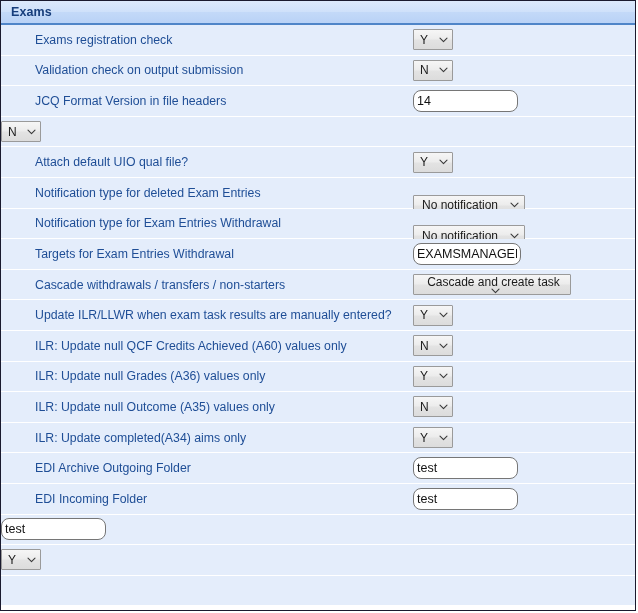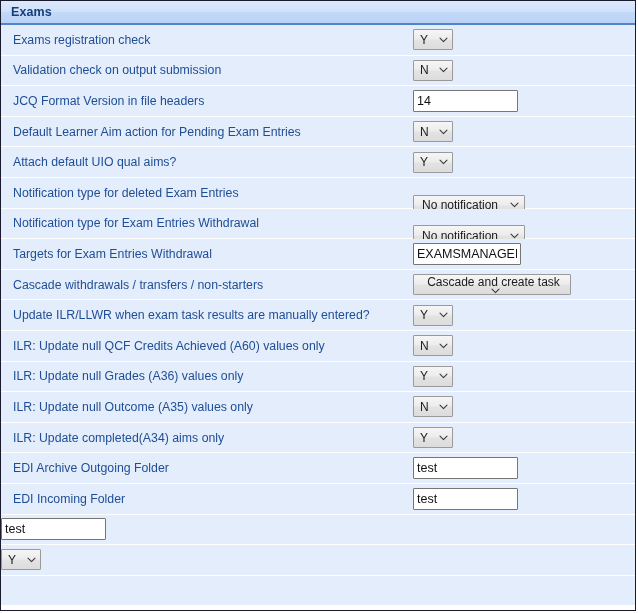--- a/index.html
+++ b/index.html
@@ -49,21 +49,21 @@
     min-height: 30.6px;
     background: #e4edfb;
     border-bottom: 1px solid #ffffff;
     display: flex;
     align-items: center;
     box-sizing: border-box;
   }
   .row-label {
     width: 412px;
     min-width: 412px;
-    padding-left: 12px;
+    padding-left: 34px;
     box-sizing: border-box;
     font-size: 12.3px;
     color: #1f4e96;
     font-weight: 500;
     white-space: nowrap;
     overflow: hidden;
   }
   .row-control {
     flex: 1;
     display: flex;
@@ -99,21 +99,21 @@
     flex-shrink: 0;
     line-height: 0;
   }
   .chev svg { display: block; }
   .ui-input {
     font-family: "Liberation Sans", sans-serif;
     font-size: 12.5px;
     color: #111111;
     background: #ffffff;
     border: 1px solid #767676;
-    border-radius: 1px;
+    border-radius: 8px;
     height: 22px;
     box-sizing: border-box;
     padding: 0 3px;
     outline: none;
   }
   .ui-input.w-std  { width: 105px; }
   .ui-input.w-tight{ width: 108px; }
   .row.empty .row-label { color: transparent; }
 </style>
 </head>
@@ -152,34 +152,33 @@
           </div>
         </div>
       </div>
       <div class="row">
         <div class="row-label">JCQ Format Version in file headers</div>
         <div class="row-control">
           <input type="text" class="ui-input w-std" value="14" style="">
         </div>
       </div>
       <div class="row">
-        <div class="row-label">Default Learner Aim action for Pending Exam Entries</div>
         <div class="row-control">
           <div class="ui-select small" tabindex="0">
             <span class="sel-text">N</span>
             <span class="chev">
               <svg width="9" height="6" viewBox="0 0 9 6">
                 <path d="M1 1.2 L4.5 4.6 L8 1.2" fill="none" stroke="#3a3a3a" stroke-width="1.1" stroke-linecap="round" stroke-linejoin="round"></path>
               </svg>
             </span>
           </div>
         </div>
       </div>
       <div class="row">
-        <div class="row-label">Attach default UIO qual aims?</div>
+        <div class="row-label">Attach default UIO qual file?</div>
         <div class="row-control">
           <div class="ui-select small" tabindex="0">
             <span class="sel-text">Y</span>
             <span class="chev">
               <svg width="9" height="6" viewBox="0 0 9 6">
                 <path d="M1 1.2 L4.5 4.6 L8 1.2" fill="none" stroke="#3a3a3a" stroke-width="1.1" stroke-linecap="round" stroke-linejoin="round"></path>
               </svg>
             </span>
           </div>
         </div>

